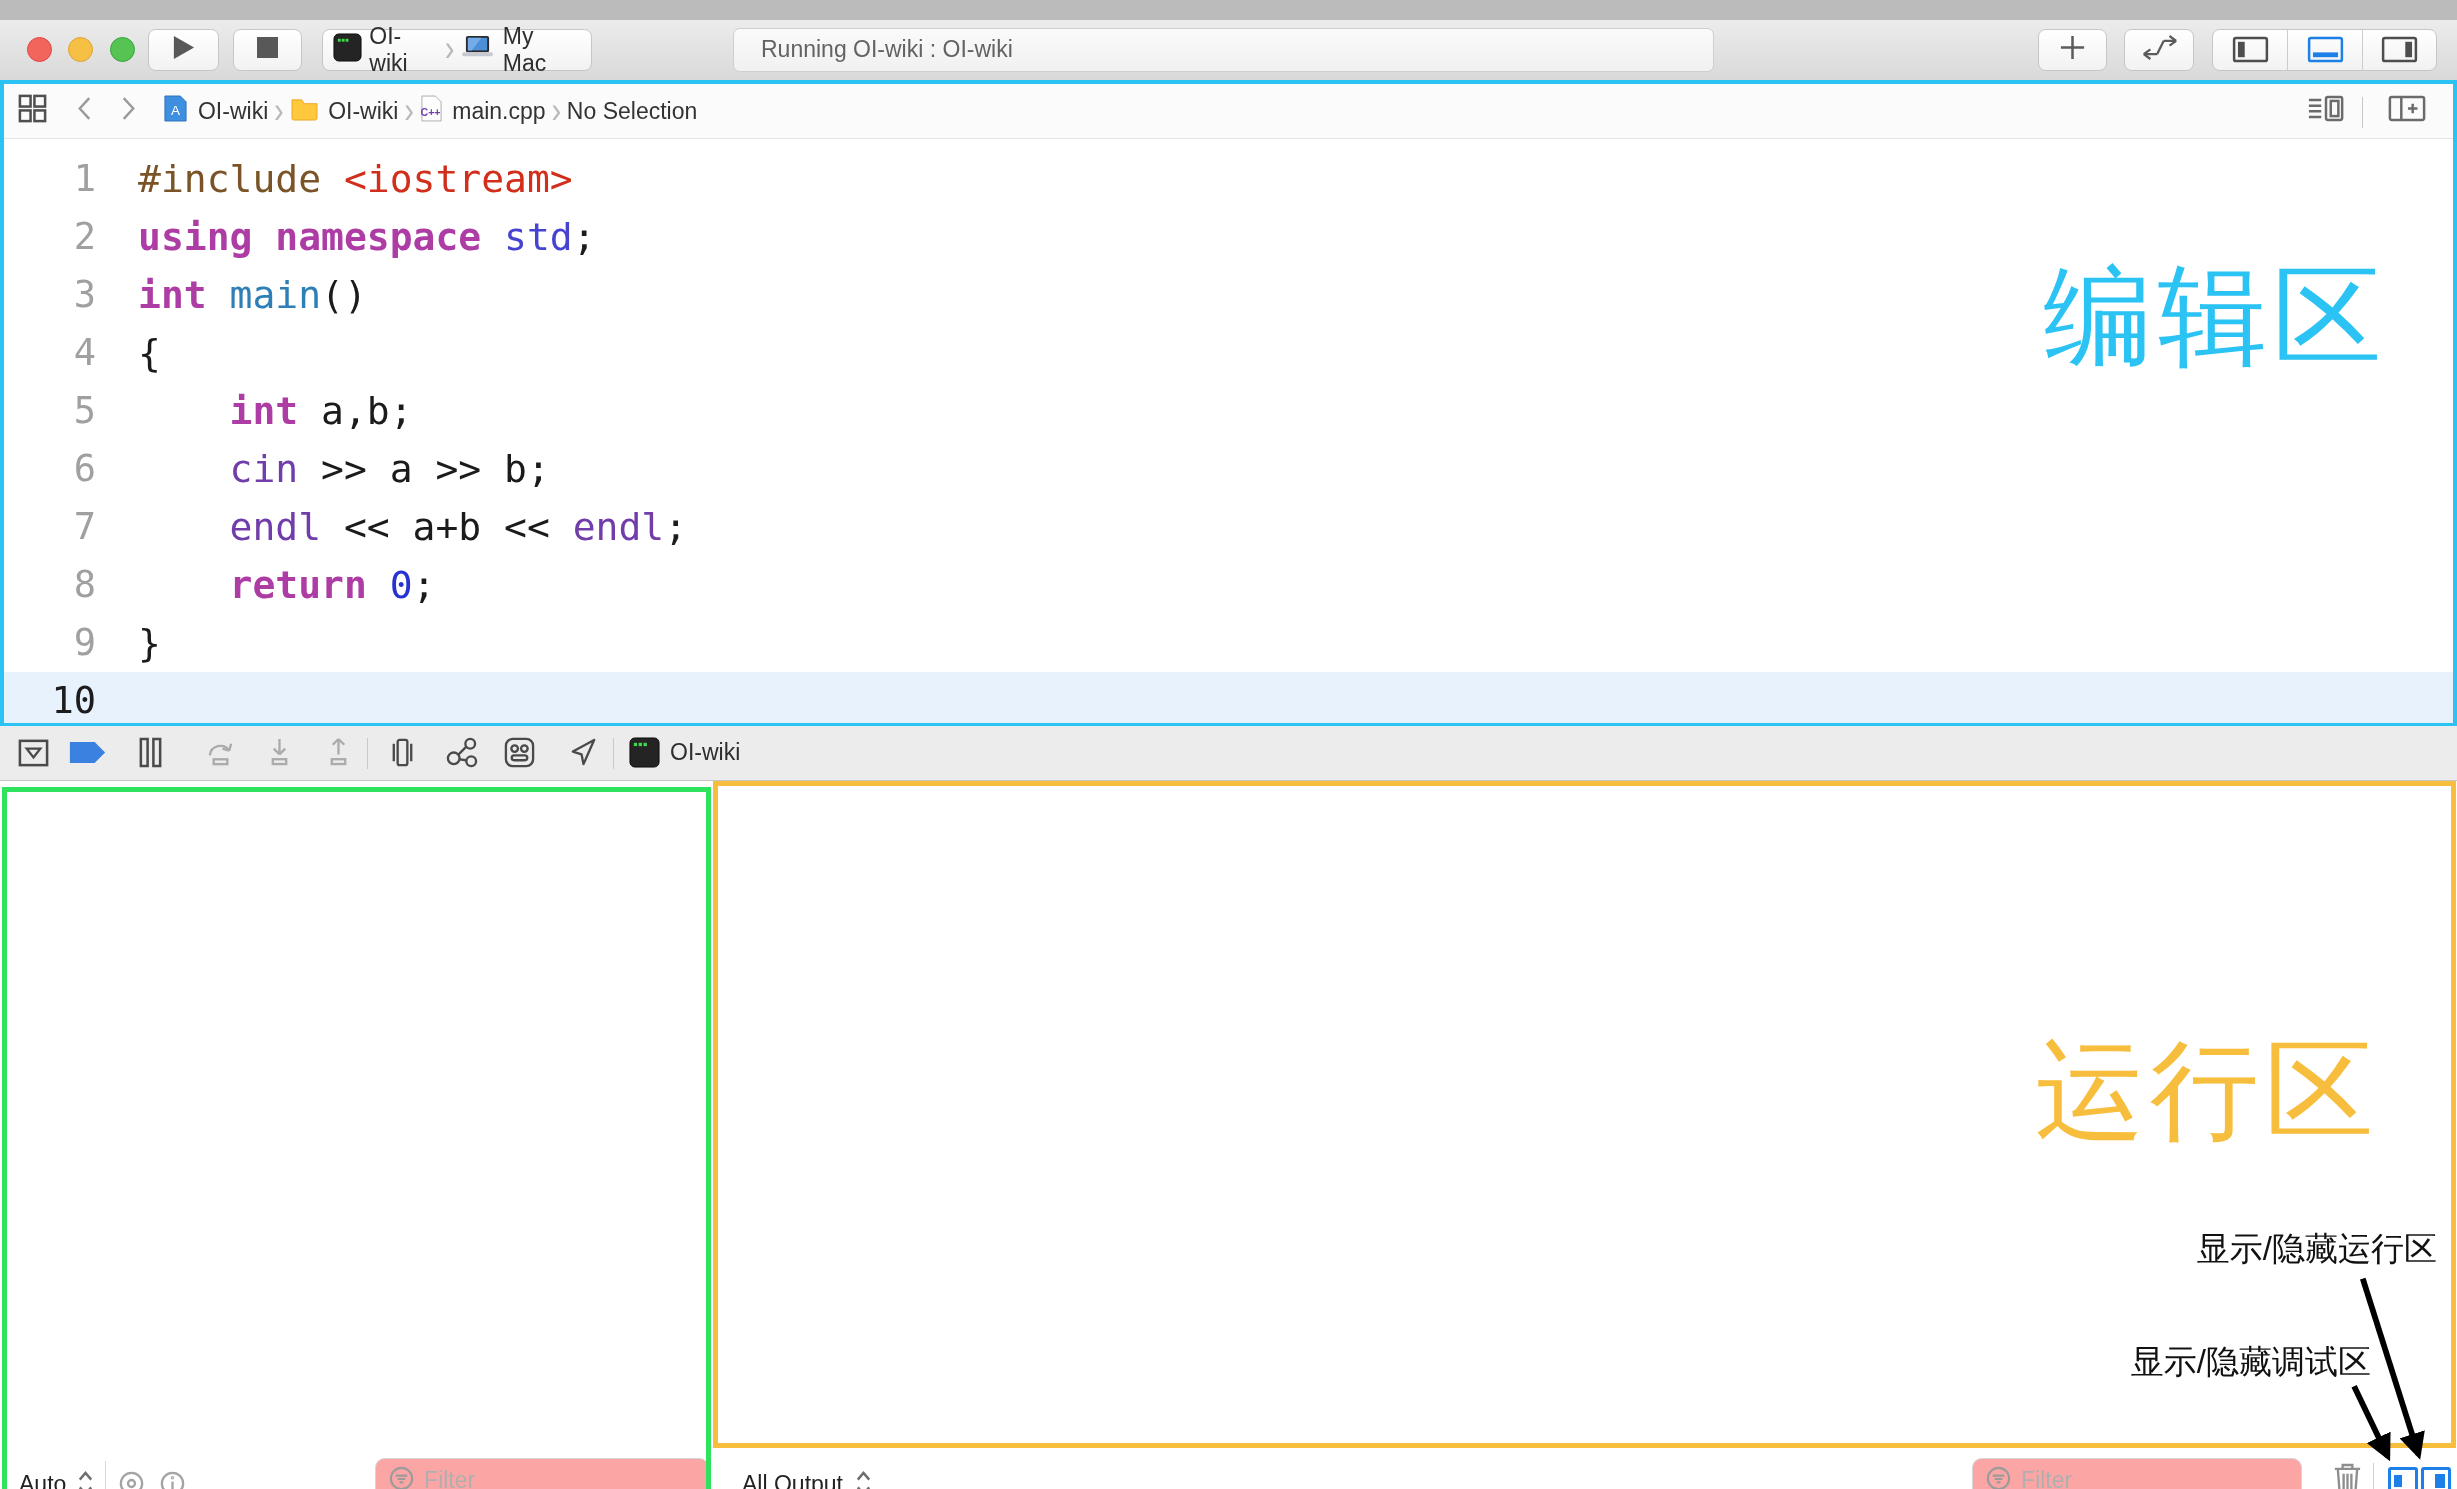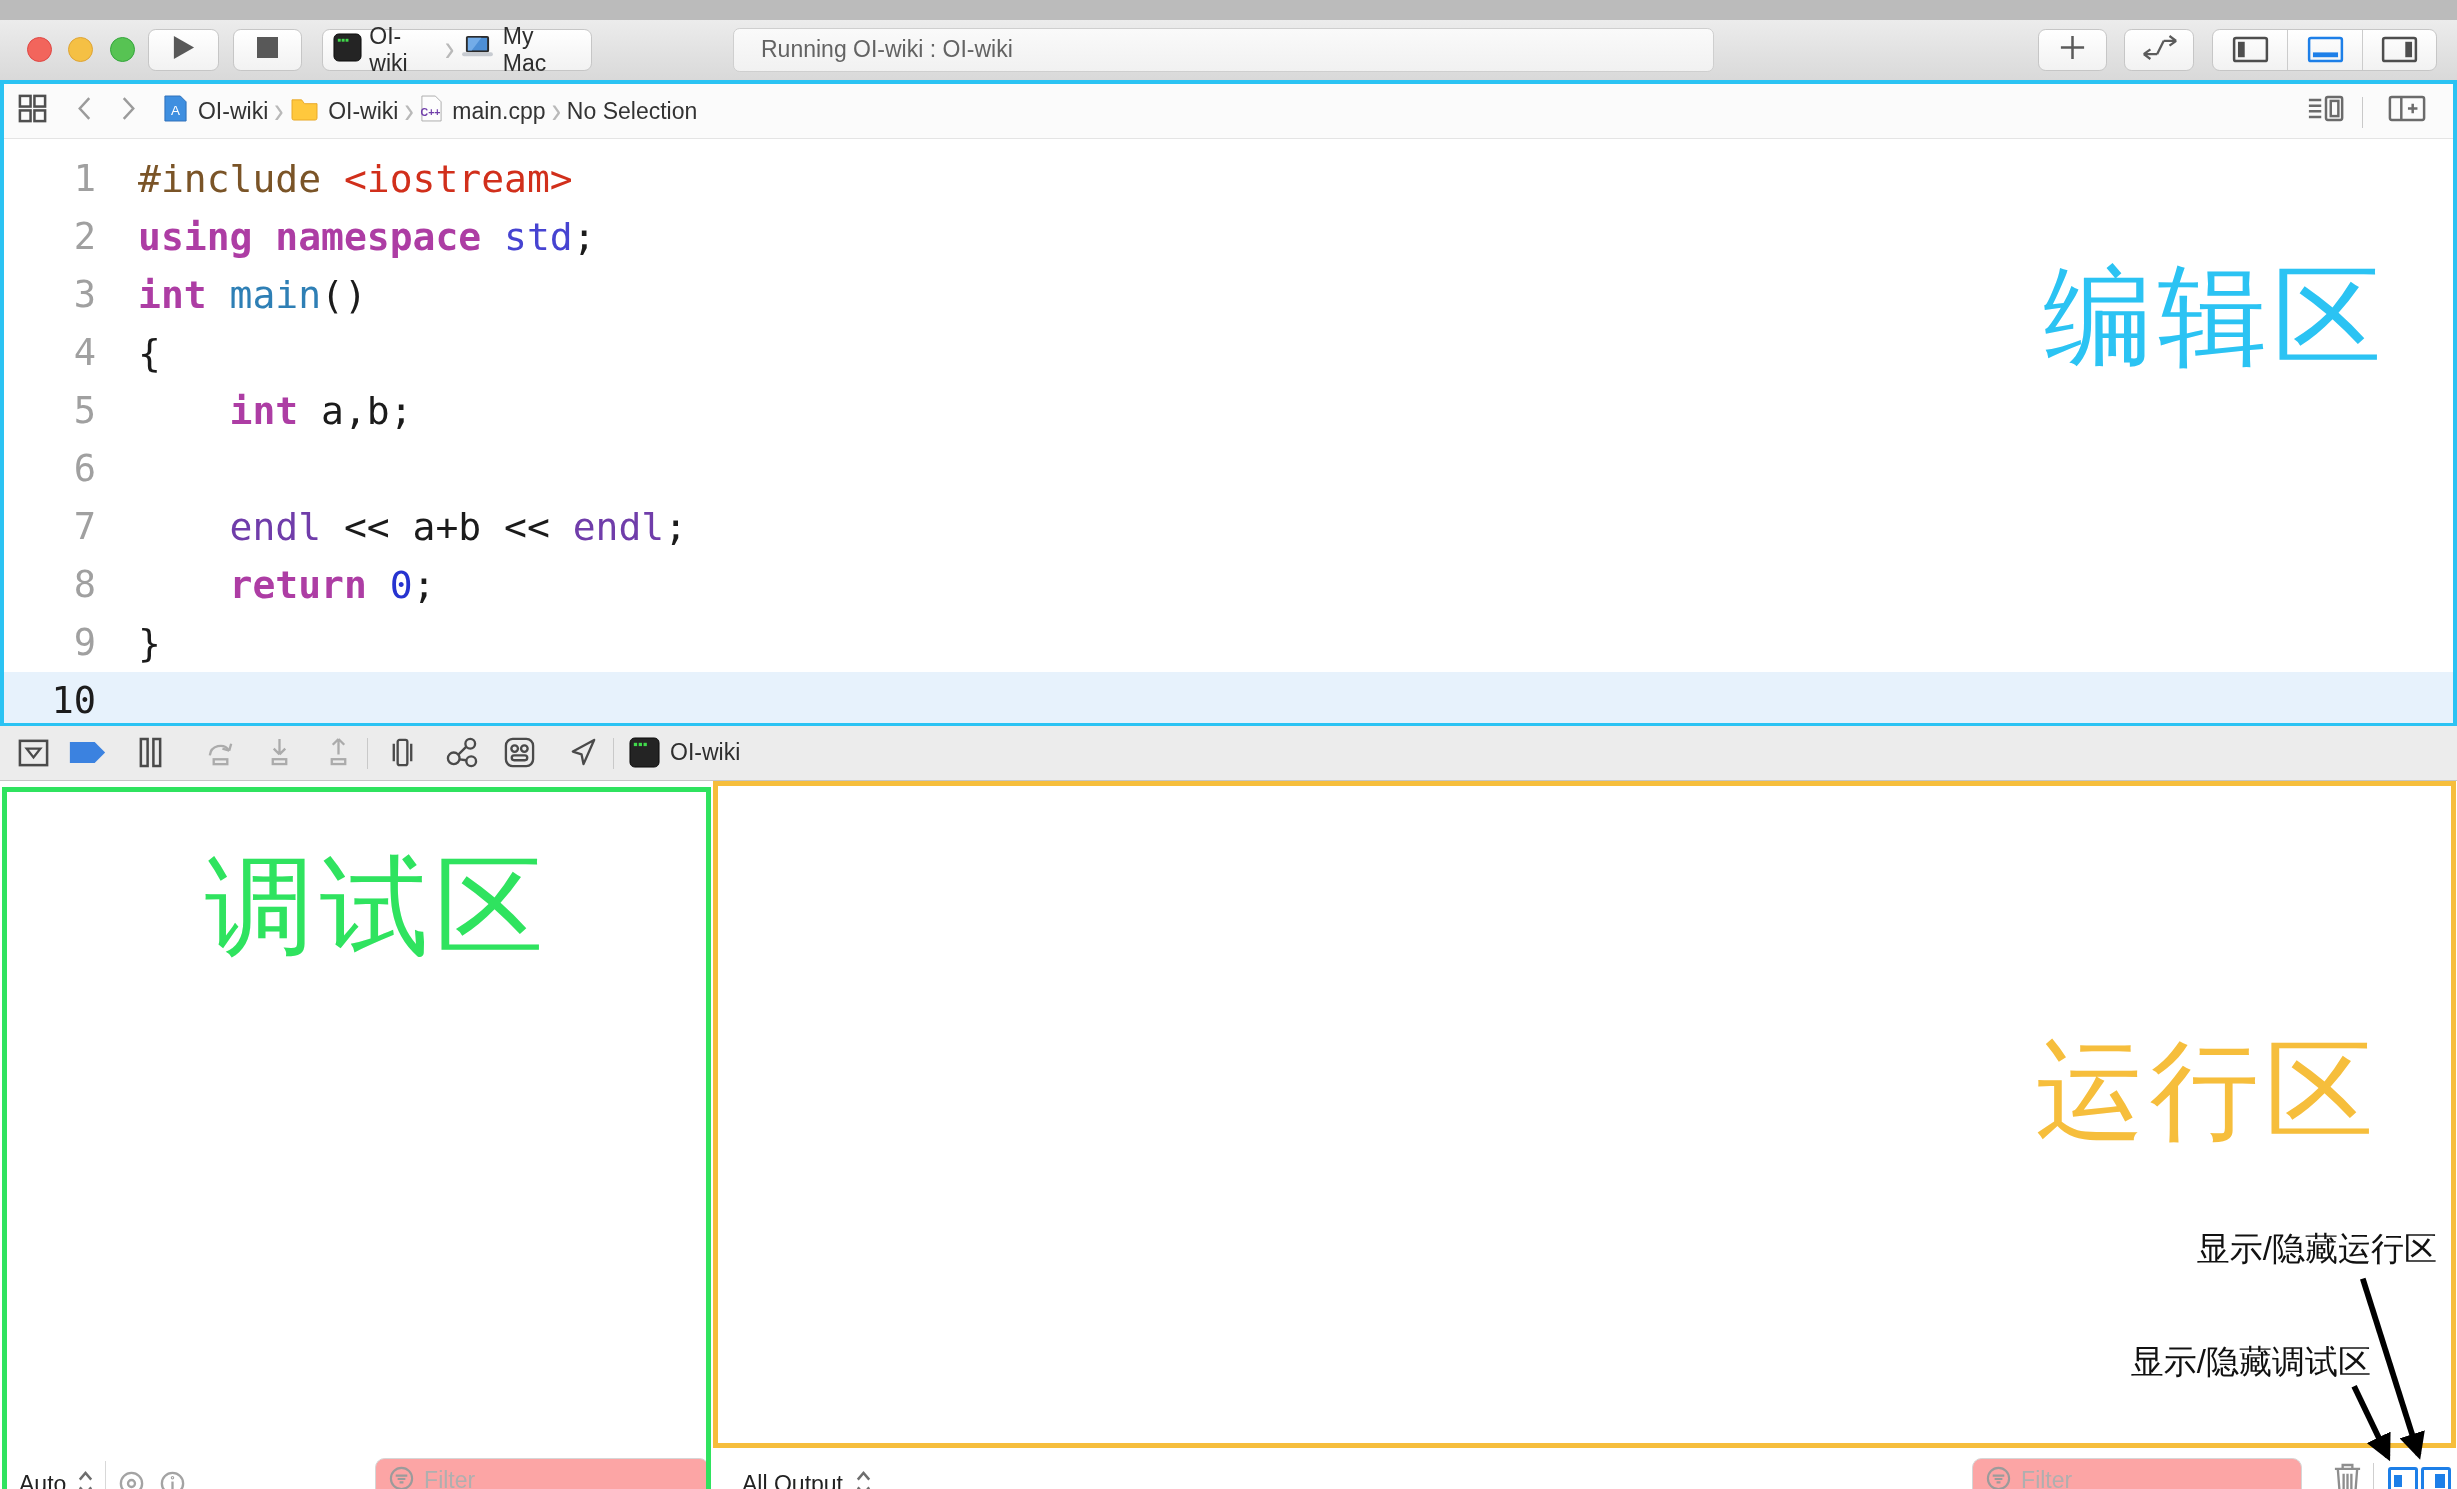--- a/index.html
+++ b/index.html
@@ -241,20 +241,21 @@
           <div class="code-row">
             <span class="line-num">4</span>
             <span class="code-text"><span style="color: rgb(27, 27, 27);">{</span></span>
           </div>
           <div class="code-row">
             <span class="line-num">5</span>
             <span class="code-text"><span style="color: rgb(27, 27, 27);">    </span><span style="color: rgb(173, 61, 164); font-weight: 700;">int</span><span style="color: rgb(27, 27, 27);"> a,b;</span></span>
           </div>
           <div class="code-row">
             <span class="line-num">6</span>
+            <span class="code-text"><span style="color: rgb(27, 27, 27);">    </span><span style="color: rgb(112, 61, 170);">cin</span><span style="color: rgb(27, 27, 27);"> &gt;&gt; a &gt;&gt; b;</span></span>
           </div>
           <div class="code-row">
             <span class="line-num">7</span>
             <span class="code-text"><span style="color: rgb(27, 27, 27);">    </span><span style="color: rgb(112, 61, 170);">endl</span><span style="color: rgb(27, 27, 27);"> &lt;&lt; a+b &lt;&lt; </span><span style="color: rgb(112, 61, 170);">endl</span><span style="color: rgb(27, 27, 27);">;</span></span>
           </div>
           <div class="code-row">
             <span class="line-num">8</span>
             <span class="code-text"><span style="color: rgb(27, 27, 27);">    </span><span style="color: rgb(173, 61, 164); font-weight: 700;">return</span><span style="color: rgb(27, 27, 27);"> </span><span style="color: rgb(38, 51, 208);">0</span><span style="color: rgb(27, 27, 27);">;</span></span>
           </div>
           <div class="code-row">
@@ -433,21 +434,20 @@
     <span class="bar" style="left:2.9px;top:4.8px;width:7.7px;height:12.5px;"></span>
   </span>
   <span class="toggle-blue" style="left:2421px;top:1447px;">
     <span class="bar" style="right:2.9px;top:3.8px;width:10.6px;height:14.4px;"></span>
   </span>
 
   <div class="green-box"></div>
   <div class="orange-box"></div>
 
   <div class="zone-label" style="left:2043px;top:242px;color:#2BC3F3;">编辑区</div>
-  <div class="zone-label" style="left:205px;top:832px;color:#2FE35F;">调试区</div>
   <div class="zone-label" style="left:2035px;top:1016px;color:#F6BE3C;">运行区</div>
 
   <div class="small-label" style="right:20px;top:1207px;">显示/隐藏运行区</div>
   <div class="small-label" style="right:86px;top:1320px;">显示/隐藏调试区</div>
 
   <svg style="position:absolute;left:2306px;top:1244px;" width="152" height="207" viewBox="0 0 158 215">
     <defs>
       <marker id="ah" viewBox="0 0 10 10" refX="8" refY="5" markerWidth="4.6" markerHeight="4.6" orient="auto-start-reverse">
         <path d="M0 0 L10 5 L0 10 z" fill="#000"></path>
       </marker>

